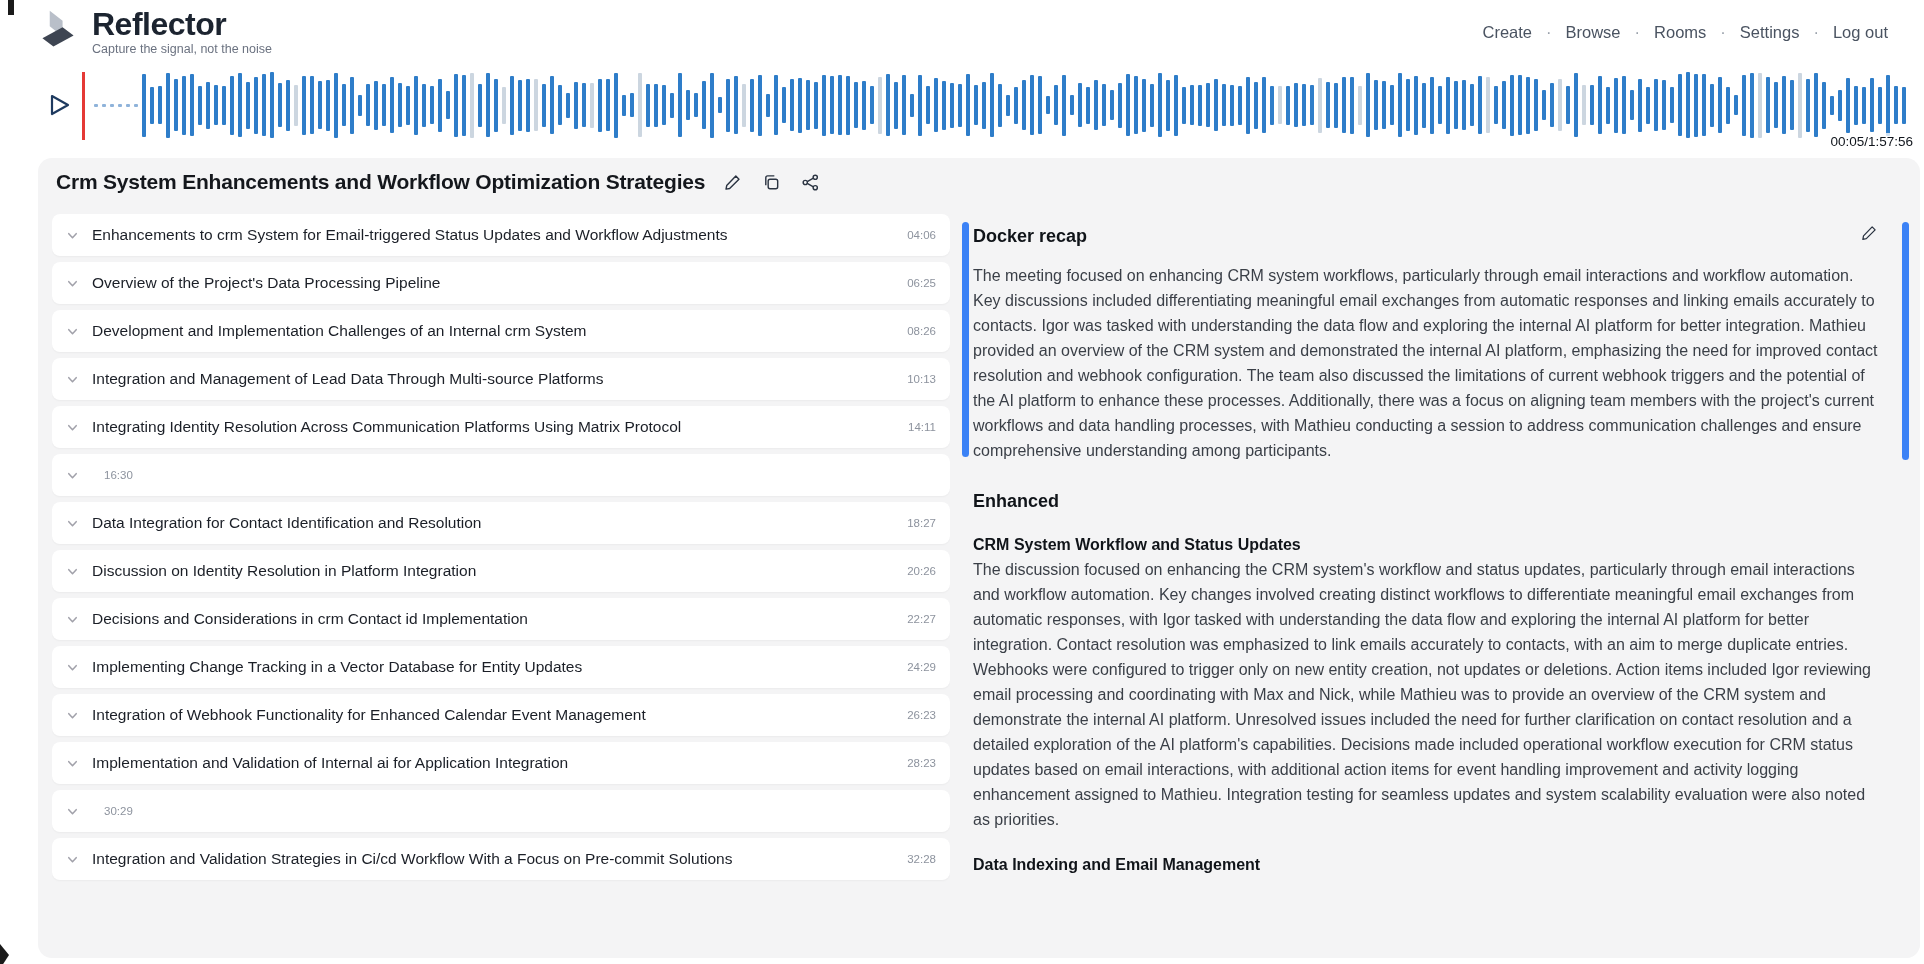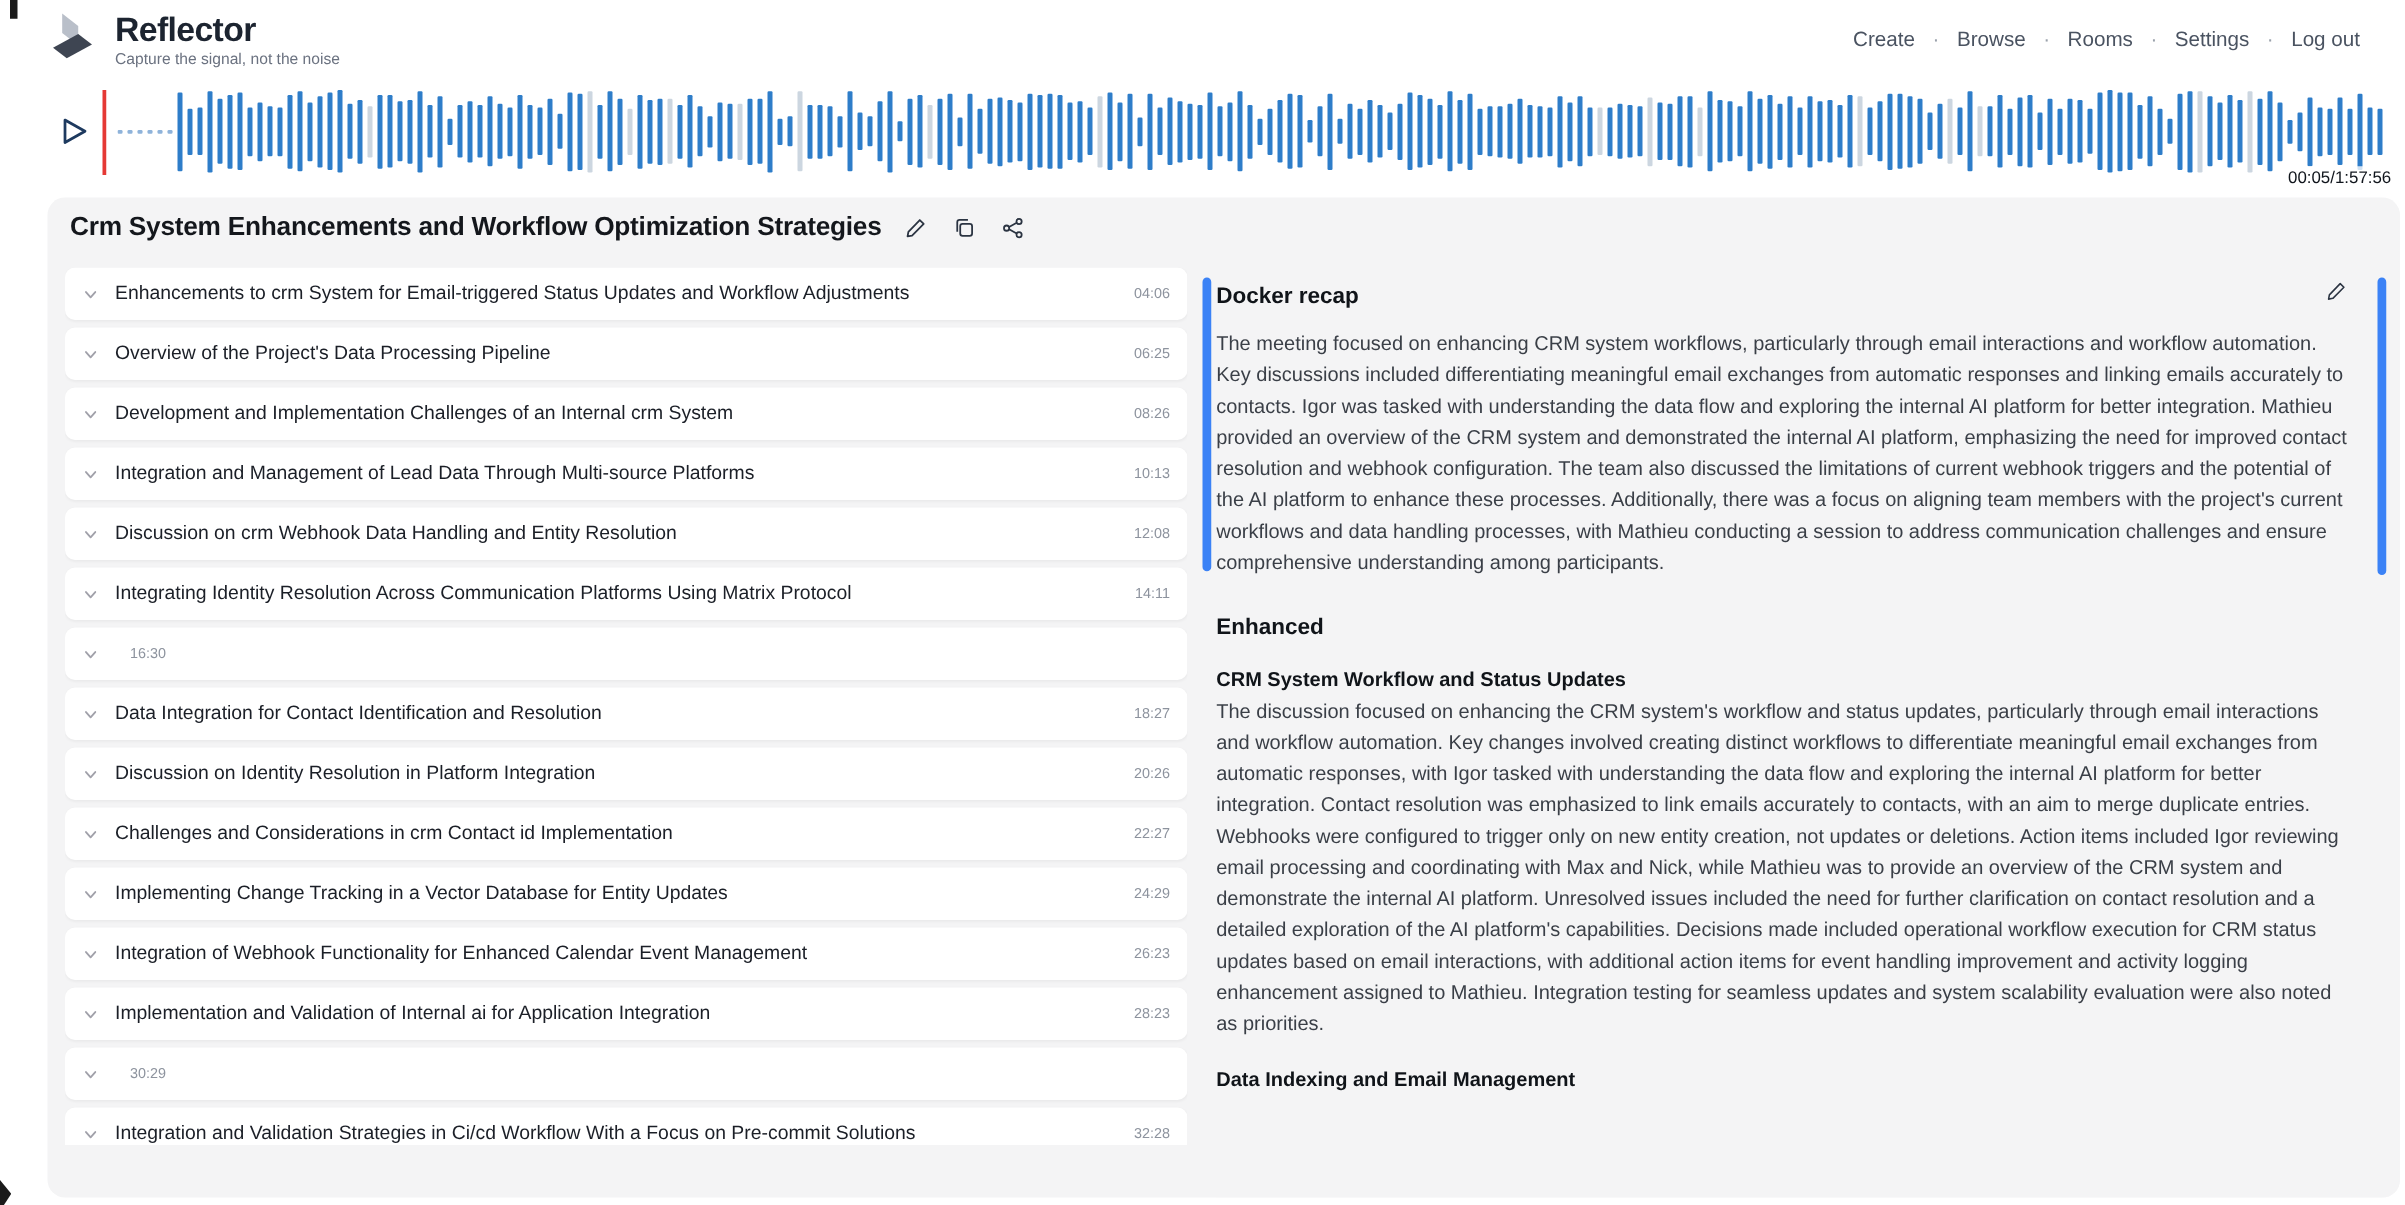--- a/index.html
+++ b/index.html
@@ -4,21 +4,21 @@
 <style>
   html,body{margin:0;padding:0;}
   .page{
     position:relative;width:1924px;height:964px;background:#ffffff;overflow:hidden;
     font-family:"Liberation Sans","DejaVu Sans",sans-serif;color:#1b1f27;
     --wave:#2e7dc9; --playhead:#e53935; --scrollbar:#3b82f6; --panel:#f4f4f5;
   }
   
   .hdr{position:absolute;top:0;left:0;right:0;height:64px;display:flex;align-items:center;justify-content:space-between;padding:0 36px;box-sizing:border-box;}
   .brand{display:flex;align-items:center;gap:12px;cursor:pointer;}
-  .brand-name{font-size:27px;font-weight:700;color:#1c2430;letter-spacing:-0.5px;line-height:1.05;}
+  .brand-name{font-size:32px;font-weight:700;color:#1c2430;letter-spacing:-0.5px;line-height:1.05;}
   .brand-tag{font-size:12.5px;color:#6b7280;margin-top:1px;}
   .nav{display:flex;align-items:center;gap:14px;font-size:16.5px;color:#4a5361;}
   .nav-item{cursor:pointer;}
   .nav-sep{color:#9aa1ab;}
   
   .player{position:absolute;top:66px;left:0;right:0;height:80px;}
   .play-btn{position:absolute;left:46px;top:26px;width:26px;height:26px;background:none;border:none;padding:0;cursor:pointer;}
   .playhead{position:absolute;left:82px;top:6px;width:2.5px;height:68px;background:var(--playhead);cursor:ew-resize;}
   .wavewrap{position:absolute;left:94px;right:8px;top:4px;bottom:6px;overflow:hidden;cursor:pointer;}
   .wavebars{display:flex;align-items:center;gap:4px;height:100%;overflow:hidden;}
@@ -398,29 +398,20 @@
     </span>
     <span class="topic-label">Integration and Management of Lead Data Through Multi-source Platforms</span>
     <span class="topic-time">10:13</span>
   </div>
         <div class="topic-row">
     <span class="topic-chevron">
       <svg width="13" height="13" viewBox="0 0 14 14" fill="none" stroke="#a1a1aa" stroke-width="1.6" stroke-linecap="round" stroke-linejoin="round">
         <path d="M3 5 L7 9.5 L11 5"></path>
       </svg>
     </span>
-    <span class="topic-label">Discussion on crm Webhook Data Handling and Entity Resolution</span>
-    <span class="topic-time">12:08</span>
-  </div>
-        <div class="topic-row">
-    <span class="topic-chevron">
-      <svg width="13" height="13" viewBox="0 0 14 14" fill="none" stroke="#a1a1aa" stroke-width="1.6" stroke-linecap="round" stroke-linejoin="round">
-        <path d="M3 5 L7 9.5 L11 5"></path>
-      </svg>
-    </span>
     <span class="topic-label">Integrating Identity Resolution Across Communication Platforms Using Matrix Protocol</span>
     <span class="topic-time">14:11</span>
   </div>
         <div class="topic-row">
     <span class="topic-chevron">
       <svg width="13" height="13" viewBox="0 0 14 14" fill="none" stroke="#a1a1aa" stroke-width="1.6" stroke-linecap="round" stroke-linejoin="round">
         <path d="M3 5 L7 9.5 L11 5"></path>
       </svg>
     </span>
     <span class="topic-time">16:30</span>
@@ -442,21 +433,21 @@
     </span>
     <span class="topic-label">Discussion on Identity Resolution in Platform Integration</span>
     <span class="topic-time">20:26</span>
   </div>
         <div class="topic-row">
     <span class="topic-chevron">
       <svg width="13" height="13" viewBox="0 0 14 14" fill="none" stroke="#a1a1aa" stroke-width="1.6" stroke-linecap="round" stroke-linejoin="round">
         <path d="M3 5 L7 9.5 L11 5"></path>
       </svg>
     </span>
-    <span class="topic-label">Challenges and Considerations in crm Contact id Implementation</span>
+    <span class="topic-label">Decisions and Considerations in crm Contact id Implementation</span>
     <span class="topic-time">22:27</span>
   </div>
         <div class="topic-row">
     <span class="topic-chevron">
       <svg width="13" height="13" viewBox="0 0 14 14" fill="none" stroke="#a1a1aa" stroke-width="1.6" stroke-linecap="round" stroke-linejoin="round">
         <path d="M3 5 L7 9.5 L11 5"></path>
       </svg>
     </span>
     <span class="topic-label">Implementing Change Tracking in a Vector Database for Entity Updates</span>
     <span class="topic-time">24:29</span>

